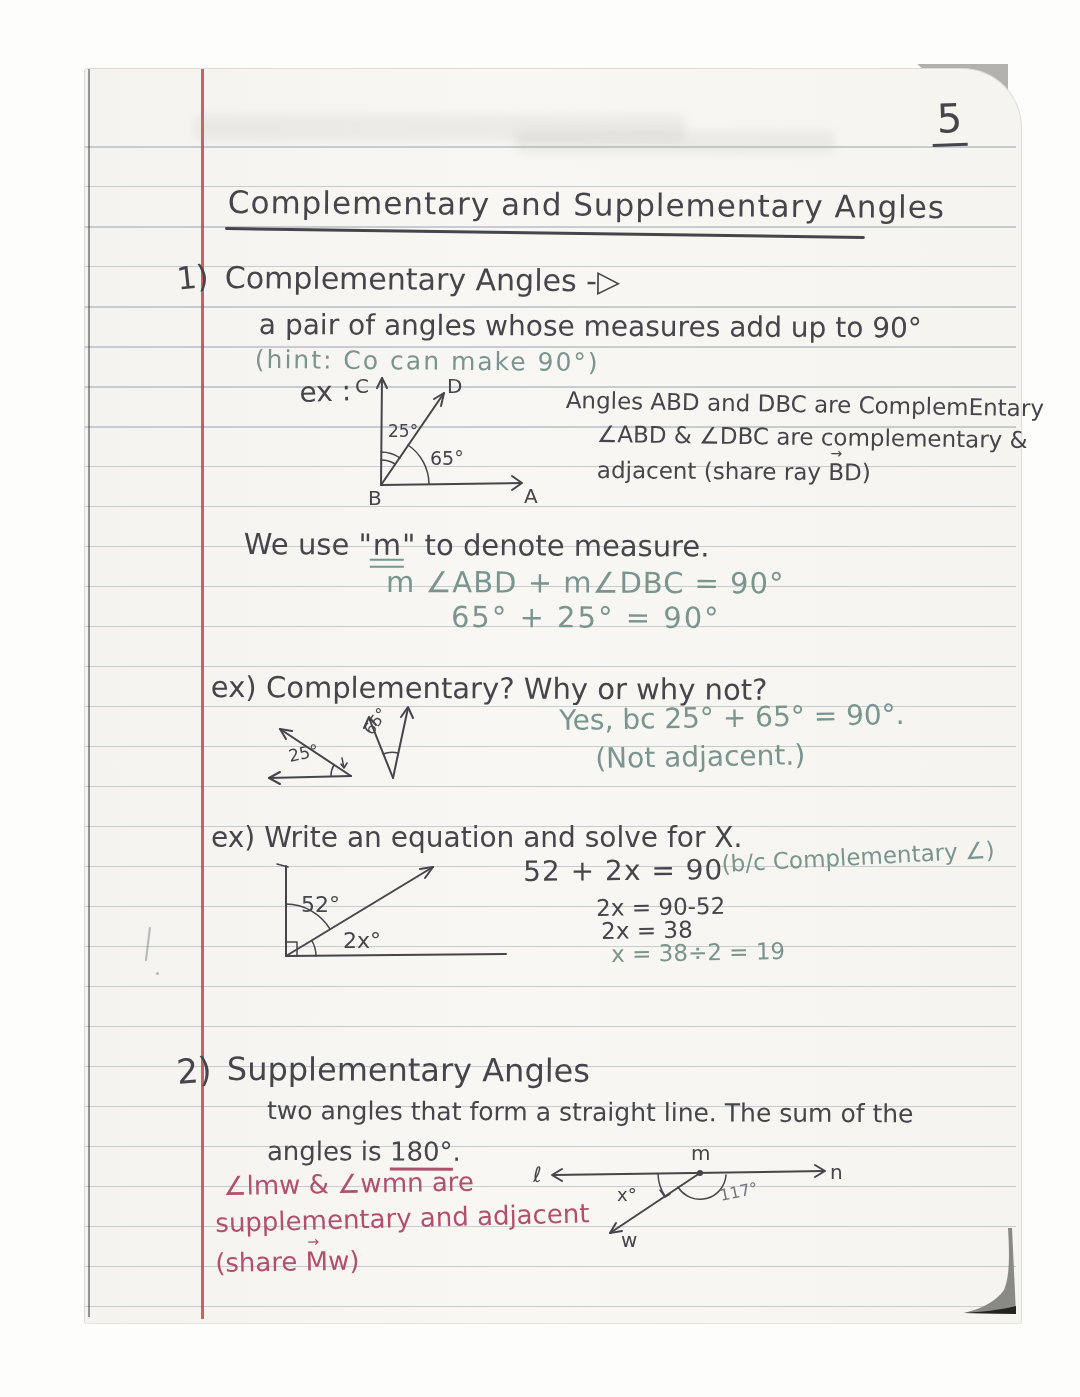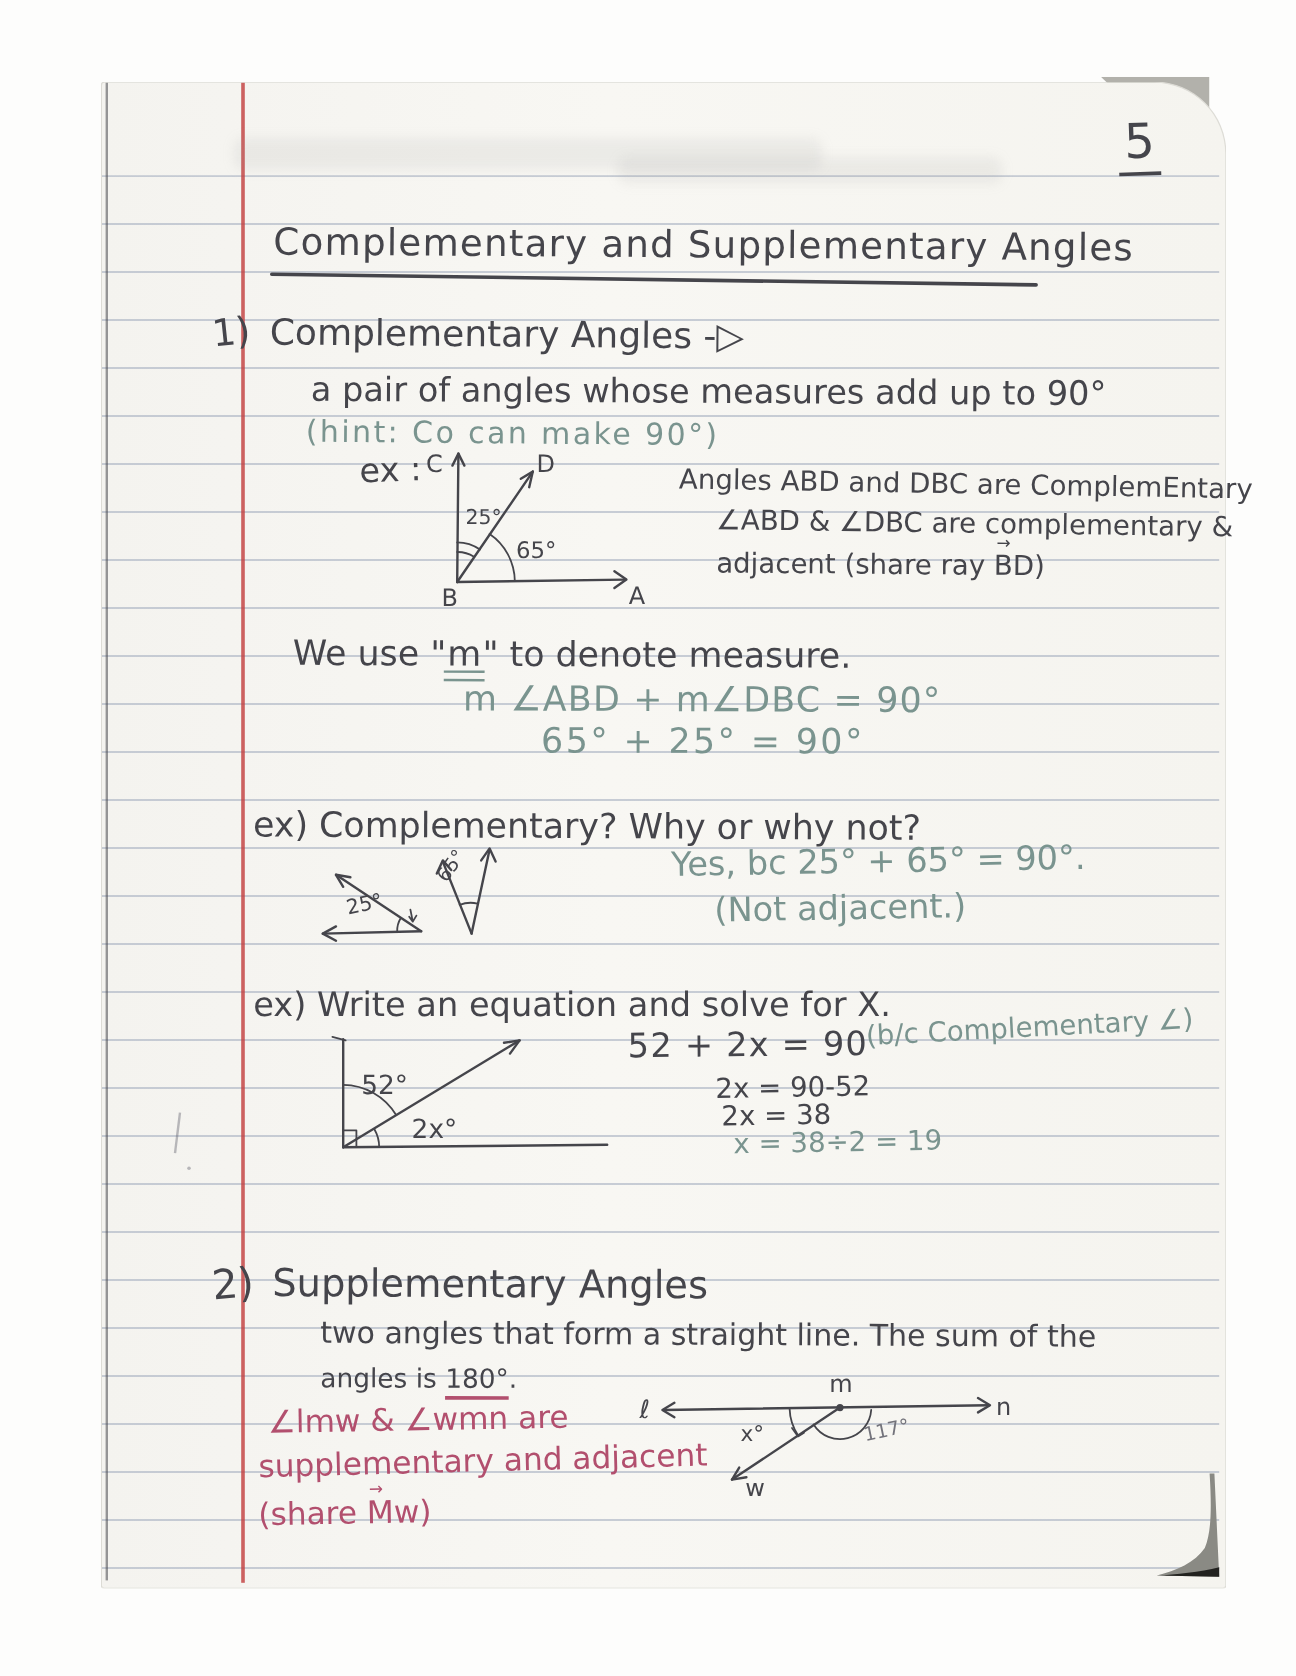--- a/index.html
+++ b/index.html
@@ -143,21 +143,21 @@
 
     <div class="hw" style="left:438px;top:787px;font-size:28px;letter-spacing:1px;transform:rotate(-0.5deg);">52 + 2x = 90</div>
     <div class="hw teal" style="left:636px;top:782px;font-size:23px;transform:rotate(-3deg);">(b/c Complementary ∠)</div>
     <div class="hw" style="left:511px;top:826px;font-size:23px;transform:rotate(-1deg);">2x = 90-52</div>
     <div class="hw" style="left:516px;top:849px;font-size:23px;transform:rotate(-1deg);">2x = 38</div>
     <div class="hw teal" style="left:526px;top:872px;font-size:23px;transform:rotate(-1deg);">x = 38÷2 = 19</div>
 
     <div class="hw" style="left:90px;top:984px;font-size:34px;transform:rotate(-5deg);">2)</div>
     <div class="hw" style="left:142px;top:982px;font-size:32px;transform:rotate(0.3deg);">Supplementary Angles</div>
     <div class="hw" style="left:182px;top:1028px;font-size:25px;transform:rotate(0.3deg);">two angles that form a straight line. The sum of the</div>
-    <div class="hw" style="left:182px;top:1068px;font-size:22px;transform:rotate(0.2deg);">
+    <div class="hw" style="left:182px;top:1068px;font-size:26px;transform:rotate(0.2deg);">
       <span>angles is </span><span class="pku">180°</span><span>.</span>
     </div>
 
     <div class="hw pink" style="left:138px;top:1103px;font-size:26px;transform:rotate(-1deg);">∠lmw &amp; ∠wmn are</div>
     <div class="hw pink" style="left:130px;top:1140px;font-size:26px;transform:rotate(-1.5deg);">supplementary and adjacent</div>
     <div class="hw pink" style="left:130px;top:1180px;font-size:26px;transform:rotate(-1deg);">
       <span>(share </span><span class="vec"><span>Mw</span><span class="arr">→</span></span><span>)</span>
     </div>
 
     <svg style="left:444px;top:1075px;" width="320" height="110" viewBox="0 0 320 110">

